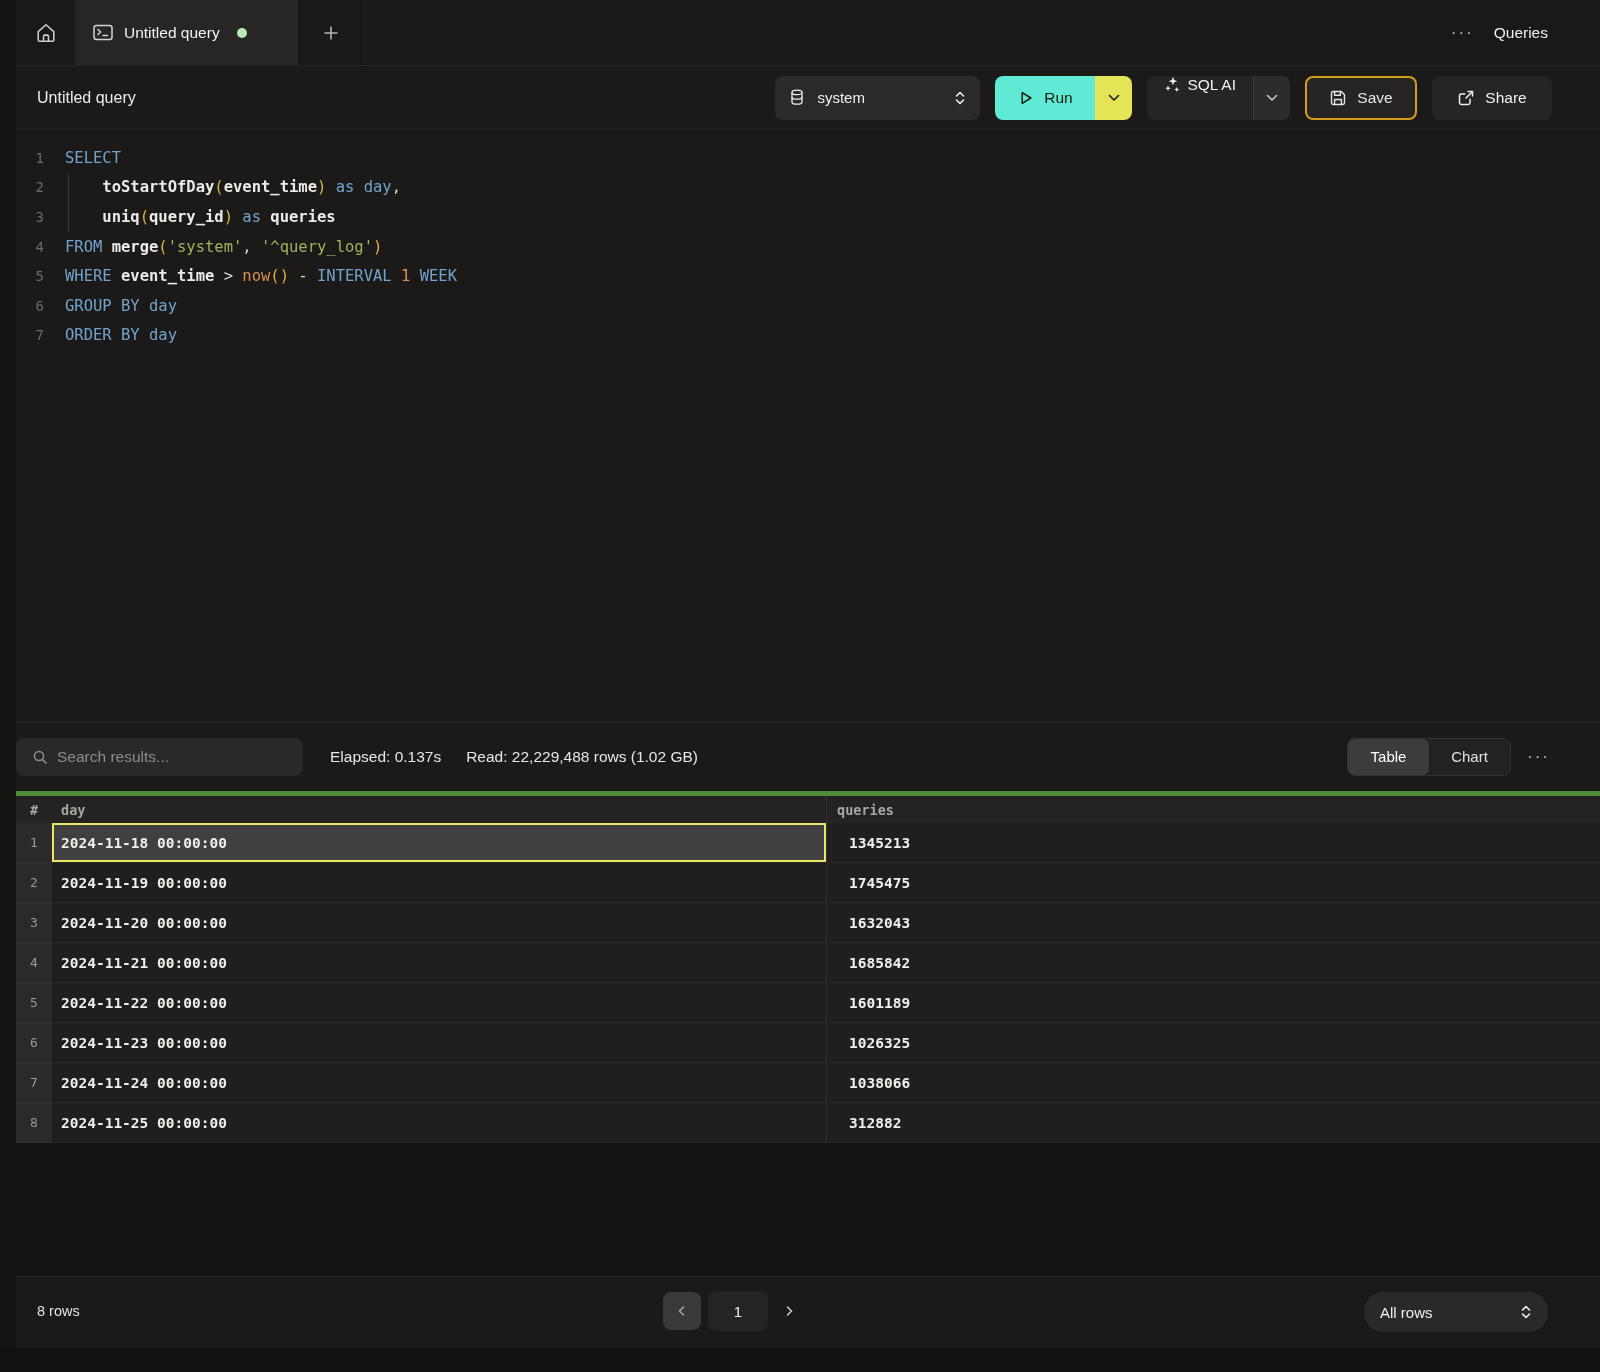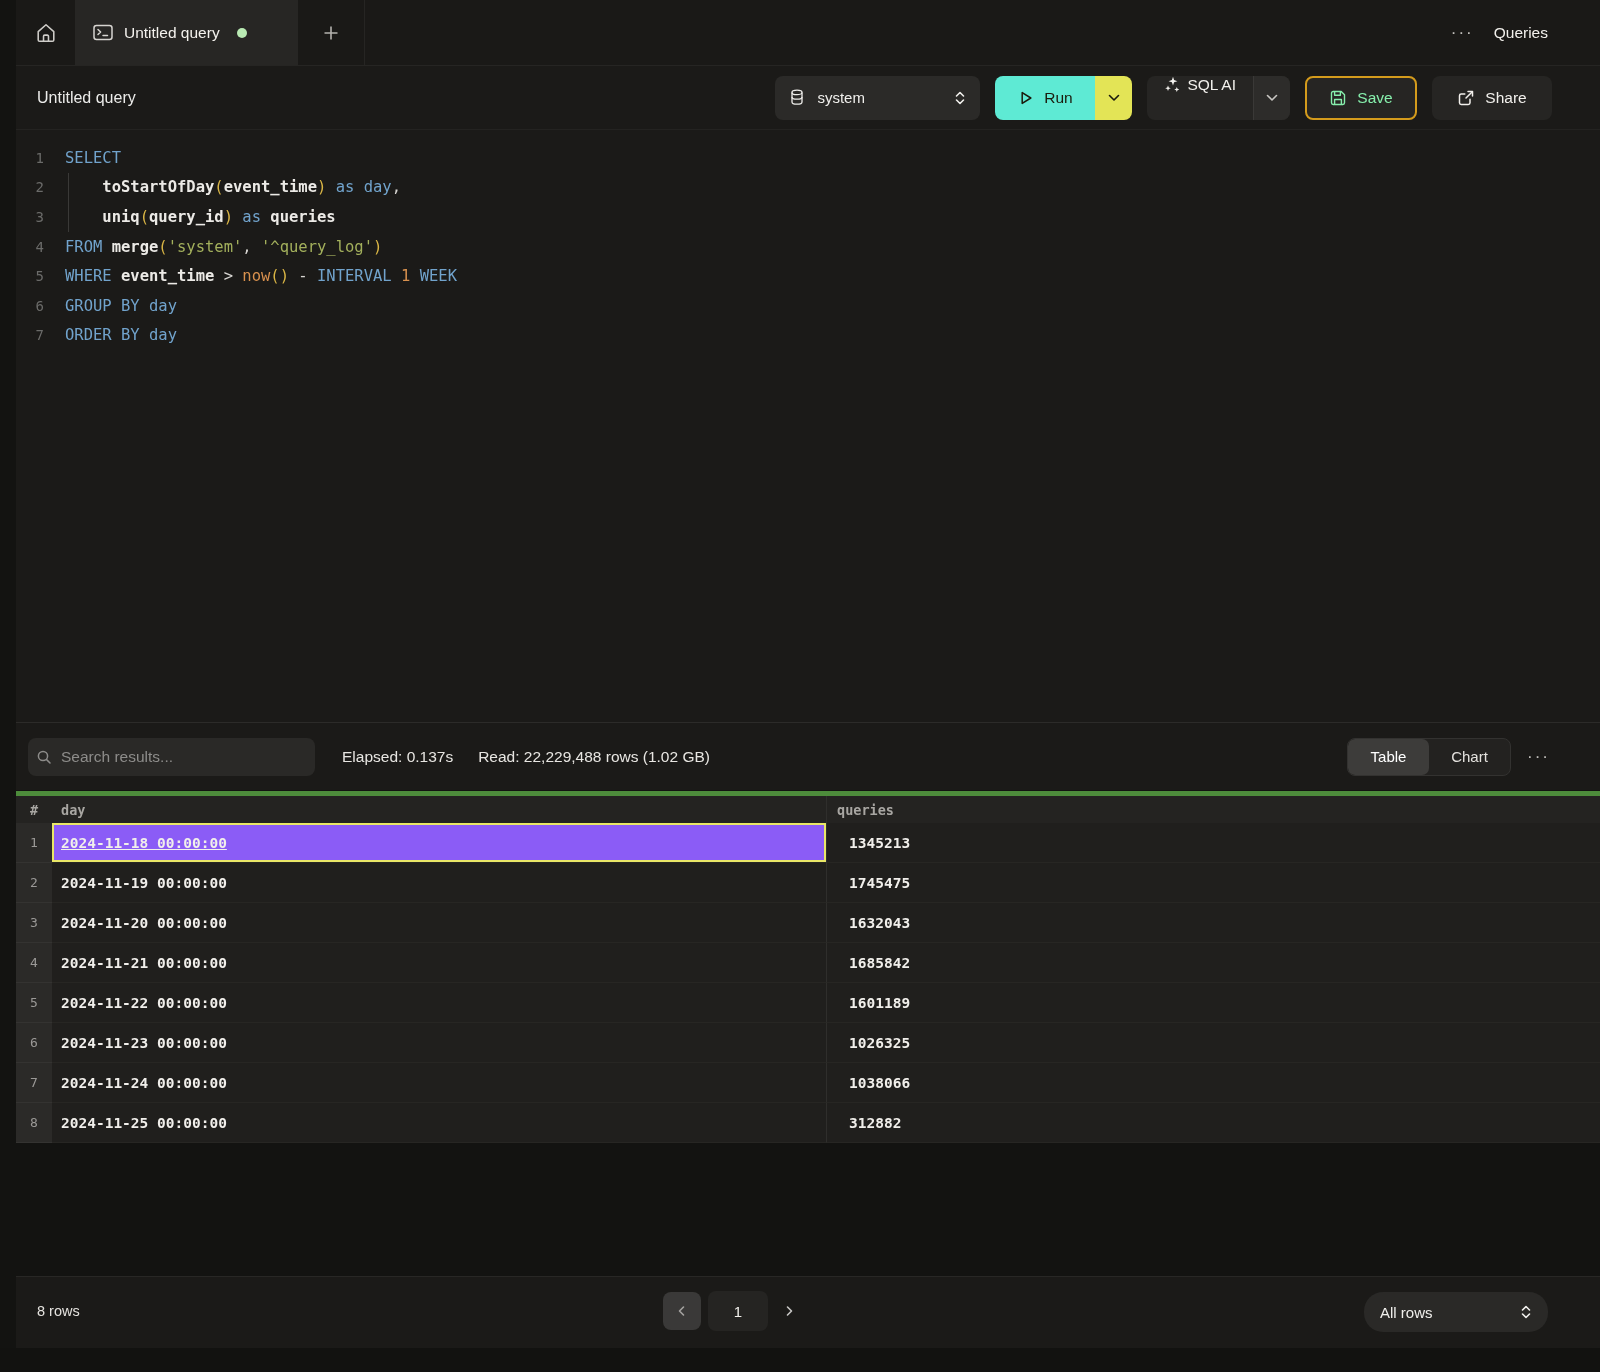--- a/index.html
+++ b/index.html
@@ -50,21 +50,21 @@
   .run-main {
     width: 100px; background: #5eead4; color: #1a1a0c;
     display: flex; align-items: center; justify-content: center; gap: 10px; font-size: 15.5px; font-weight: 500;
   }
   .run-caret { width: 37px; background: #e3e456; color: #1a1a0c; display: flex; align-items: center; justify-content: center; }
   .sqlai-group { height: 44px; border-radius: 8px; overflow: hidden; display: flex; background: #262523; }
   .sqlai-main { display: flex; align-items: flex-start; gap: 5px; padding: 0 17px; font-size: 15.5px; color: #f2f0ec; }
   .sqlai-caret { width: 37px; background: #2d2c2a; border-left: 1px solid #3a3937; color: #c9c7c3; display: flex; align-items: center; justify-content: center; }
   .save-btn {
     width: 112px; height: 44px; background: #262523; border: 2px solid #d49b1c; border-radius: 8px;
-    display: flex; align-items: center; justify-content: center; gap: 10px; font-size: 15.5px; color: #86efac;
+    display: flex; align-items: center; justify-content: center; gap: 10px; font-size: 15.5px; color: #e5e5e5;
   }
   .share-btn {
     width: 120px; height: 44px; background: #262523; border-radius: 8px;
     display: flex; align-items: center; justify-content: center; gap: 10px; font-size: 15.5px; color: #f2f0ec;
   }
 
   
   .editor { position: absolute; left: 16px; top: 130px; right: 0; height: 592px; background: #1b1a18; padding-top: 13px; }
   .indent-guide { position: absolute; left: 52px; top: 43px; width: 1px; height: 59px; background: #3a3937; }
   .code-line {
@@ -81,22 +81,22 @@
   .tok-num { color: #d9914e; }
   .tok-pl  { color: #d8d6d2; }
 
   
   .results-toolbar {
     position: absolute; left: 16px; top: 722px; right: 0; height: 68px;
     border-top: 1px solid #2c2b29; background: #1b1a18;
     display: flex; align-items: center;
   }
   .search-box {
-    margin-left: 12px; width: 287px; height: 38px; background: #2a2927; border-radius: 8px;
-    display: flex; align-items: center; padding: 0 8px; gap: 9px; color: #8d8c8a;
+    width: 287px; height: 38px; background: #2a2927; border-radius: 8px;
+    display: flex; align-items: center; padding: 0 16px; gap: 9px; color: #8d8c8a;
   }
   .search-box input {
     background: transparent; border: none; outline: none; width: 100%;
     font-family: "Liberation Sans", sans-serif; font-size: 15.5px; color: #e8e6e2;
   }
   .search-box input::placeholder { color: #8d8c8a; }
   .stat { font-size: 15.5px; color: #e8e6e2; }
   .stat.elapsed { margin-left: 27px; }
   .stat.read { margin-left: 25px; }
   .rt-right { margin-left: auto; margin-right: 50px; display: flex; align-items: center; gap: 16px; }
@@ -121,21 +121,21 @@
     border-bottom: 1px solid #343331;
   }
   .td-day {
     width: 774px; padding-left: 9px; background: #201f1d; color: #f1efeb;
     font-size: 14.5px; font-weight: bold; border-bottom: 1px solid #272623;
   }
   .td-q {
     flex: 1; padding-left: 22px; background: #201f1d; color: #f1efeb;
     font-size: 14.5px; font-weight: bold; border-left: 1px solid #2f2e2c; border-bottom: 1px solid #272623;
   }
-  .tr.selected .td-day { box-shadow: inset 0 0 0 2px #e9e767; background: #8b5cf6; text-decoration: underline; }
+  .tr.selected .td-day { box-shadow: inset 0 0 0 2px #e9e767; background: #404040; }
 
   
   .footer { position: absolute; left: 16px; top: 1276px; right: 0; height: 72px; border-top: 1px solid #282725; background: #1b1a18; }
   .row-count { position: absolute; left: 21px; top: 26px; font-size: 14.5px; color: #e4e2de; }
   .pagination { position: absolute; left: 647px; top: 14px; display: flex; align-items: center; gap: 7px; }
   .page-prev { width: 38px; height: 38px; background: #3a3938; border-radius: 8px; color: #a5a3a1; display: flex; align-items: center; justify-content: center; }
   .page-current { width: 60px; height: 40px; background: #252422; border-radius: 8px; color: #f2f0ec; font-size: 15px; }
   .page-next { width: 28px; height: 38px; color: #c9c8c6; display: flex; align-items: center; justify-content: center; }
   .allrows { position: absolute; right: 52px; top: 15px; width: 184px; height: 40px; background: #2a2927; border-radius: 19px; justify-content: space-between; padding: 0 16px; }
   .bottom-band { position: absolute; left: 0; top: 1348px; right: 0; height: 24px; background: #121210; }

